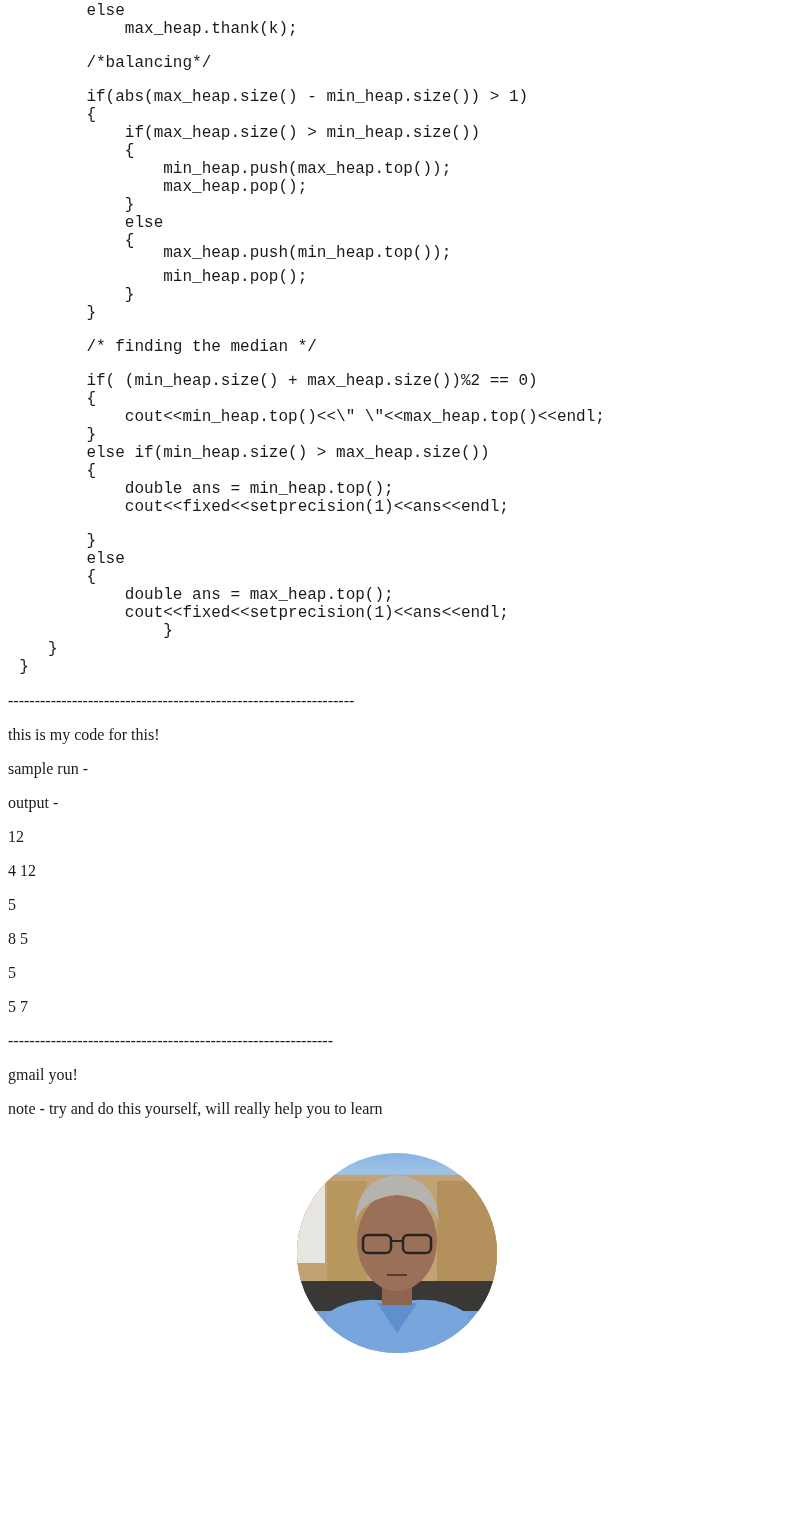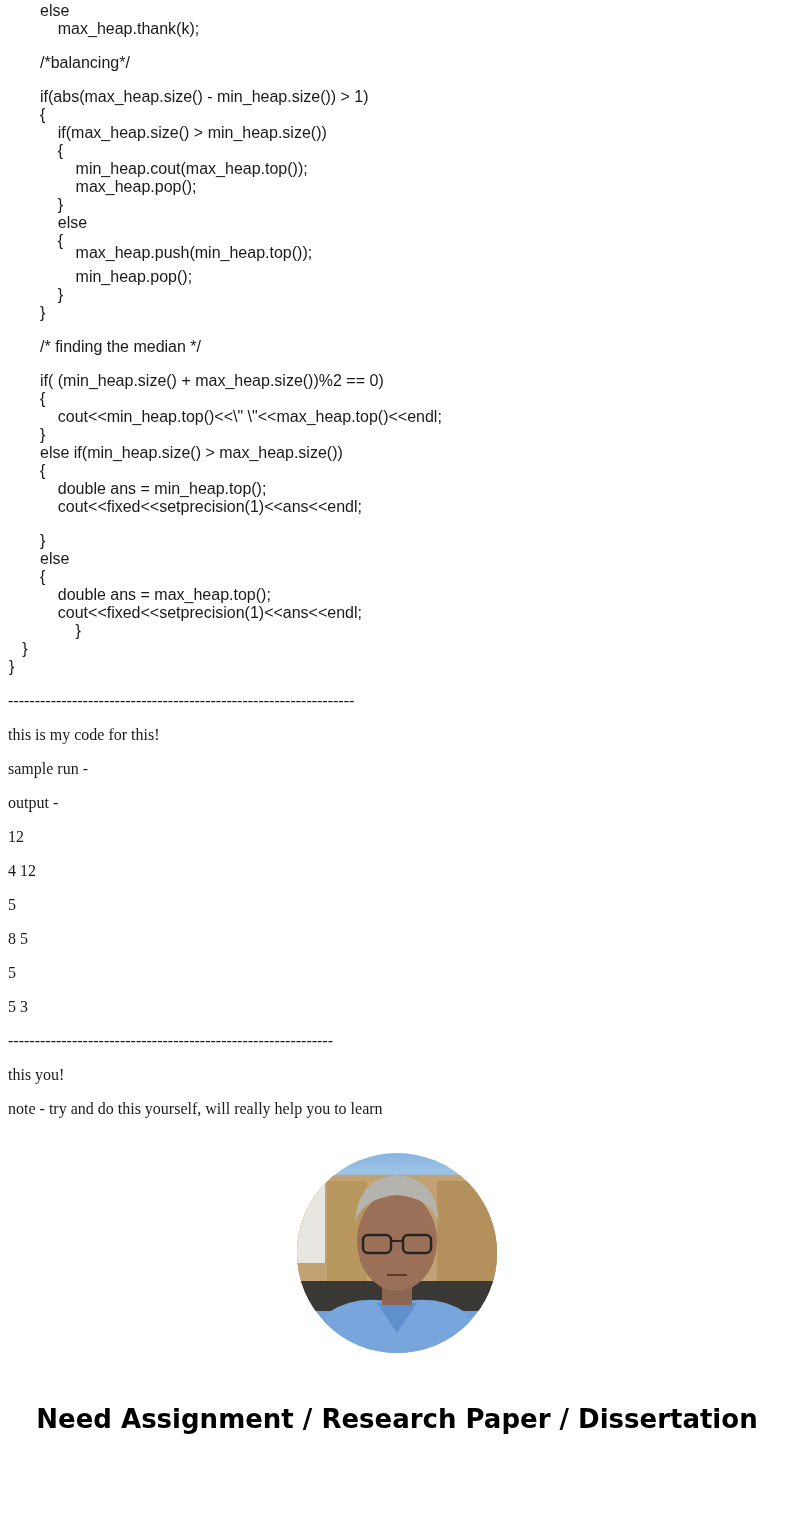--- a/index.html
+++ b/index.html
@@ -3,21 +3,21 @@
   <meta charset="utf-8">
   <style>
     html, body { margin: 0; padding: 0; background: #ffffff; }
     body {
       width: 794px; height: 1523px; position: relative; overflow: hidden;
       font-family: "Liberation Serif", serif; font-size: 16px; color: #1a1a1a;
     }
     .code-block { position: absolute; left: 0; top: 0; width: 794px; }
     .code-line {
       position: absolute; left: 0; height: 18px; line-height: 18px;
-      white-space: pre; font-family: Liberation Sans, sans-serif; font-size: 16px;
+      white-space: pre; font-family: Liberation Mono, monospace; font-size: 16px;
     }
     .para {
       position: absolute; left: 8px; line-height: 18px; white-space: pre;
       font-family: "Liberation Serif", serif; font-size: 16px;
     }
     .avatar {
       position: absolute; left: 297px; top: 1153px; width: 200px; height: 200px;
       border-radius: 50%; overflow: hidden;
       background: linear-gradient(180deg, #86b4e0 0%, #9ec3e6 10%, #b59c72 14%, #c9a97a 40%, #a88a5c 55%, #3b3a38 66%, #3a3835 72%, #6f9cd6 74%, #7aa6dc 100%);
     }
@@ -33,21 +33,21 @@
 <body>
 
 <div class="code-block">
   <div class="code-line" style="top:2px">         else</div>
   <div class="code-line" style="top:20px">             max_heap.thank(k);</div>
   <div class="code-line" style="top:54px">         /*balancing*/</div>
   <div class="code-line" style="top:88px">         if(abs(max_heap.size() - min_heap.size()) &gt; 1)</div>
   <div class="code-line" style="top:106px">         {</div>
   <div class="code-line" style="top:124px">             if(max_heap.size() &gt; min_heap.size())</div>
   <div class="code-line" style="top:142px">             {</div>
-  <div class="code-line" style="top:160px">                 min_heap.cout(max_heap.top());</div>
+  <div class="code-line" style="top:160px">                 min_heap.push(max_heap.top());</div>
   <div class="code-line" style="top:178px">                 max_heap.pop();</div>
   <div class="code-line" style="top:196px">             }</div>
   <div class="code-line" style="top:214px">             else</div>
   <div class="code-line" style="top:232px">             {</div>
   <div class="code-line" style="top:244px">                 max_heap.push(min_heap.top());</div>
   <div class="code-line" style="top:268px">                 min_heap.pop();</div>
   <div class="code-line" style="top:286px">             }</div>
   <div class="code-line" style="top:304px">         }</div>
   <div class="code-line" style="top:338px">         /* finding the median */</div>
   <div class="code-line" style="top:372px">         if( (min_heap.size() + max_heap.size())%2 == 0)</div>
@@ -70,23 +70,23 @@
 
 <div class="para" style="top:692px">-----------------------------------------------------------------</div>
 <div class="para" style="top:726px">this is my code for this!</div>
 <div class="para" style="top:760px">sample run -</div>
 <div class="para" style="top:794px">output -</div>
 <div class="para" style="top:828px">12</div>
 <div class="para" style="top:862px">4 12</div>
 <div class="para" style="top:896px">5</div>
 <div class="para" style="top:930px">8 5</div>
 <div class="para" style="top:964px">5</div>
-<div class="para" style="top:998px">5 3</div>
+<div class="para" style="top:998px">5 7</div>
 <div class="para" style="top:1032px">-------------------------------------------------------------</div>
-<div class="para" style="top:1066px">this you!</div>
+<div class="para" style="top:1066px">gmail you!</div>
 <div class="para" style="top:1100px">note - try and do this yourself, will really help you to learn</div>
 
 <div class="avatar" title="Portrait of tutor">
   <svg width="200" height="200" viewBox="0 0 200 200">
 
     <rect x="0" y="22" width="200" height="110" fill="#c2a272"></rect>
     <rect x="0" y="30" width="28" height="80" fill="#e8e6e0"></rect>
     <rect x="30" y="28" width="40" height="105" fill="#b8975f"></rect>
     <rect x="140" y="28" width="60" height="105" fill="#b3905c"></rect>
 
@@ -103,14 +103,13 @@
 
     <rect x="66" y="82" width="28" height="18" rx="5" fill="none" stroke="#2a2420" stroke-width="2.5"></rect>
     <rect x="106" y="82" width="28" height="18" rx="5" fill="none" stroke="#2a2420" stroke-width="2.5"></rect>
     <line x1="94" y1="88" x2="106" y2="88" stroke="#2a2420" stroke-width="2"></line>
 
     <line x1="90" y1="122" x2="110" y2="122" stroke="#5a3a2e" stroke-width="2"></line>
   </svg>
 </div>
 
 <div class="promo">
-  <div>Need Assignment / Research Paper / Dissertation</div>
 </div>
 
 </body></html>

